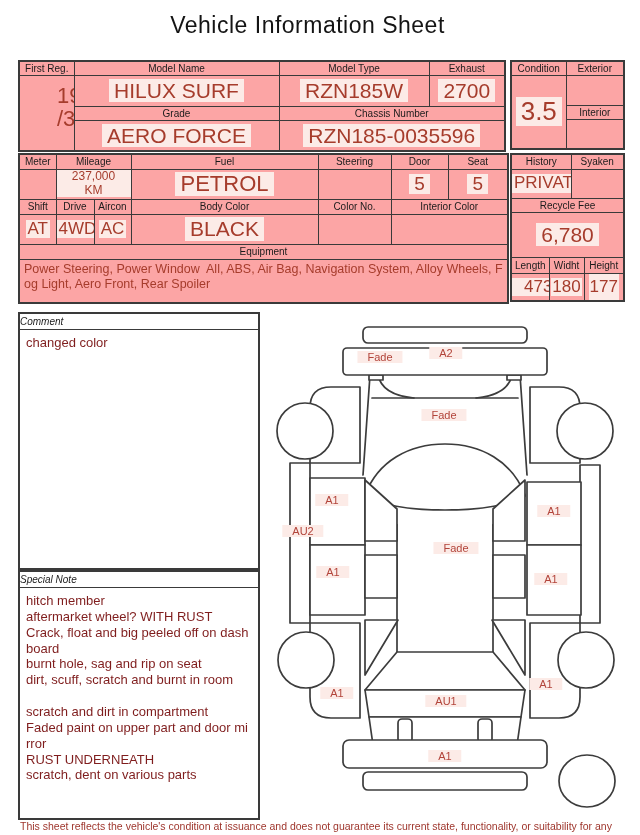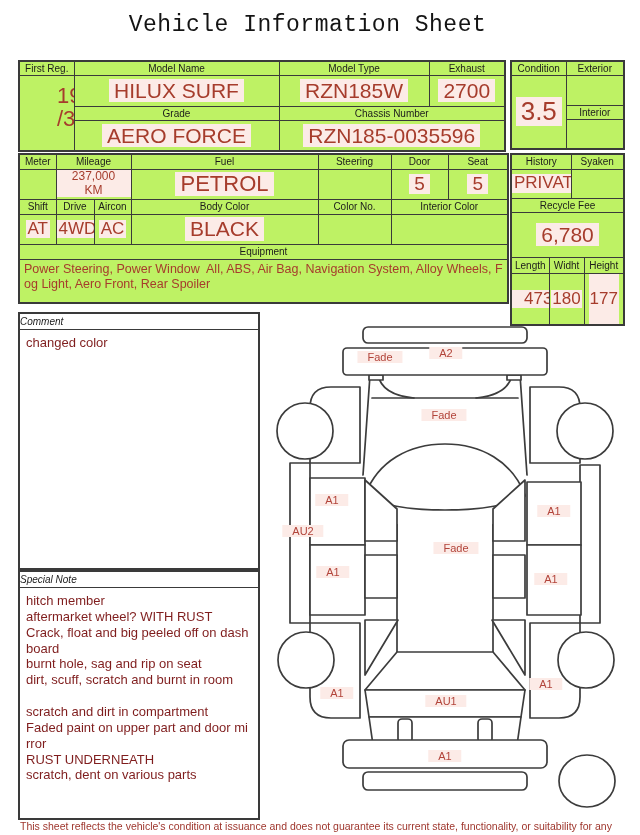--- a/index.html
+++ b/index.html
@@ -3,23 +3,23 @@
 <meta charset="utf-8">
 <style>
   * { box-sizing: border-box; }
   html,body { margin:0; padding:0; }
   body {
     width:640px; height:835px; position:relative; background:#ffffff;
     font-family:"Liberation Sans", sans-serif; color:#1b1b1b; overflow:hidden;
   }
   .page-title {
     position:absolute; top:12px; left:0; width:615px; text-align:center;
-    font-size:23px; font-weight:500; color:#141414; letter-spacing:0.5px;font-family:Liberation Mono, monospace;
+    font-size:23px; font-weight:500; color:#141414; letter-spacing:0.5px;
   }
-  table { border-collapse:collapse; table-layout:fixed; position:absolute; border:2px solid #3a3a3a; background:#bef264; }
+  table { border-collapse:collapse; table-layout:fixed; position:absolute; border:2px solid #3a3a3a; background:#fca5a5; }
   th, td { border:1px solid #3a3a3a; padding:0; text-align:center; vertical-align:middle; overflow:hidden; }
   th { font-size:10px; font-weight:normal; color:#1b1b1b; }
   .red { color:#a63c2c; }
   .hl { background:#fcebe7; padding:0 5px; display:inline-block; line-height:1.1; }
   .v-lg { font-size:21px; }
   .v-xl { font-size:26px; }
   .v-md { font-size:17px; }
   .v-sm { font-size:17px; }
 
   
@@ -194,21 +194,21 @@
         <td colspan="4"><span class="hl red v-lg">6,780</span></td>
       </tr>
   <tr style="height:16px">
     <th>Length</th>
     <th colspan="2">Widht</th>
     <th>Height</th>
   </tr>
   <tr style="height:28px">
     <td><span class="hl red v-md" style="padding:0 12px">473</span></td>
     <td colspan="2"><span class="hl red v-md" style="padding:0 1px">180</span></td>
-    <td><span class="hl red v-md" style="padding:16px 1px">177</span></td>
+    <td><span class="hl red v-md" style="padding:4px 1px">177</span></td>
   </tr>
 </tbody>
   </table>
 
 <div class="note-box" id="comment-box">
   <div class="note-head">Comment</div>
   <div class="note-body">changed color</div>
 </div>
 
 <div class="note-box" id="note-box">

